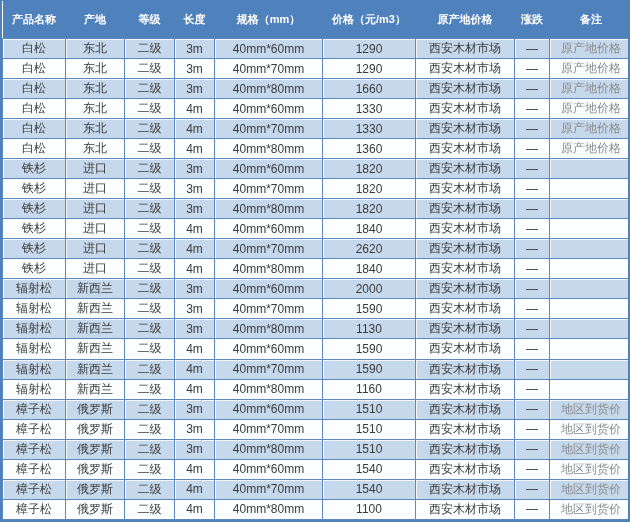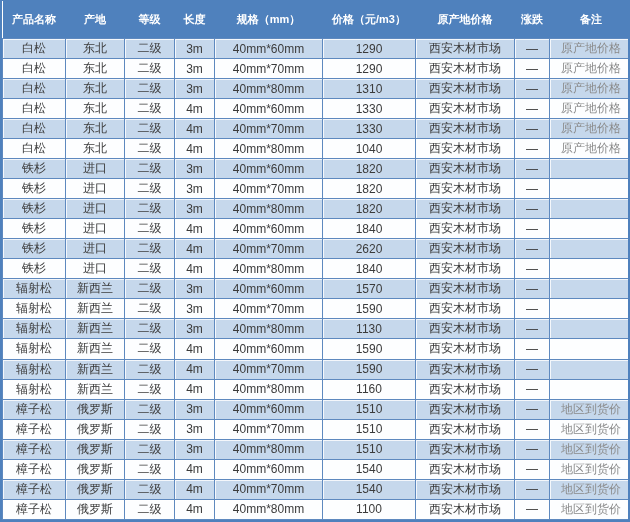--- a/index.html
+++ b/index.html
@@ -109,21 +109,21 @@
           <td>西安木材市场</td>
           <td>—</td>
           <td class="remark">原产地价格</td>
         </tr>
         <tr class="alt">
           <td>白松</td>
           <td>东北</td>
           <td>二级</td>
           <td>3m</td>
           <td>40mm*80mm</td>
-          <td>1310</td>
+          <td>1660</td>
           <td>西安木材市场</td>
           <td>—</td>
           <td class="remark">原产地价格</td>
         </tr>
         <tr>
           <td>白松</td>
           <td>东北</td>
           <td>二级</td>
           <td>4m</td>
           <td>40mm*60mm</td>
@@ -142,21 +142,21 @@
           <td>西安木材市场</td>
           <td>—</td>
           <td class="remark">原产地价格</td>
         </tr>
         <tr>
           <td>白松</td>
           <td>东北</td>
           <td>二级</td>
           <td>4m</td>
           <td>40mm*80mm</td>
-          <td>1040</td>
+          <td>1360</td>
           <td>西安木材市场</td>
           <td>—</td>
           <td class="remark">原产地价格</td>
         </tr>
         <tr class="alt">
           <td>铁杉</td>
           <td>进口</td>
           <td>二级</td>
           <td>3m</td>
           <td>40mm*60mm</td>
@@ -219,21 +219,21 @@
           <td>西安木材市场</td>
           <td>—</td>
           <td class="remark"></td>
         </tr>
         <tr class="alt">
           <td>辐射松</td>
           <td>新西兰</td>
           <td>二级</td>
           <td>3m</td>
           <td>40mm*60mm</td>
-          <td>1570</td>
+          <td>2000</td>
           <td>西安木材市场</td>
           <td>—</td>
           <td class="remark"></td>
         </tr>
         <tr>
           <td>辐射松</td>
           <td>新西兰</td>
           <td>二级</td>
           <td>3m</td>
           <td>40mm*70mm</td>

